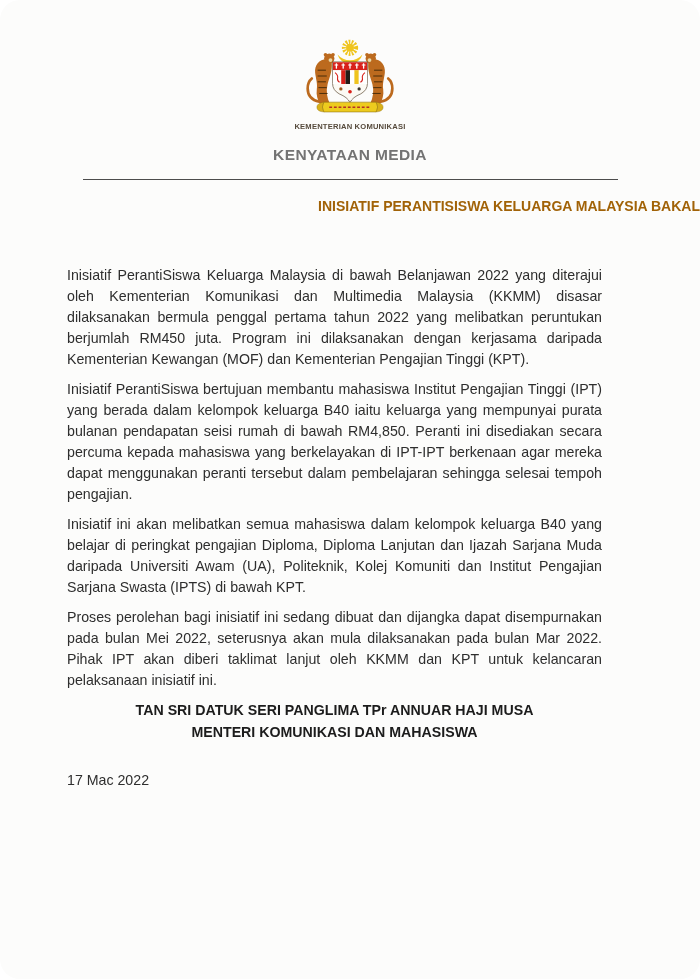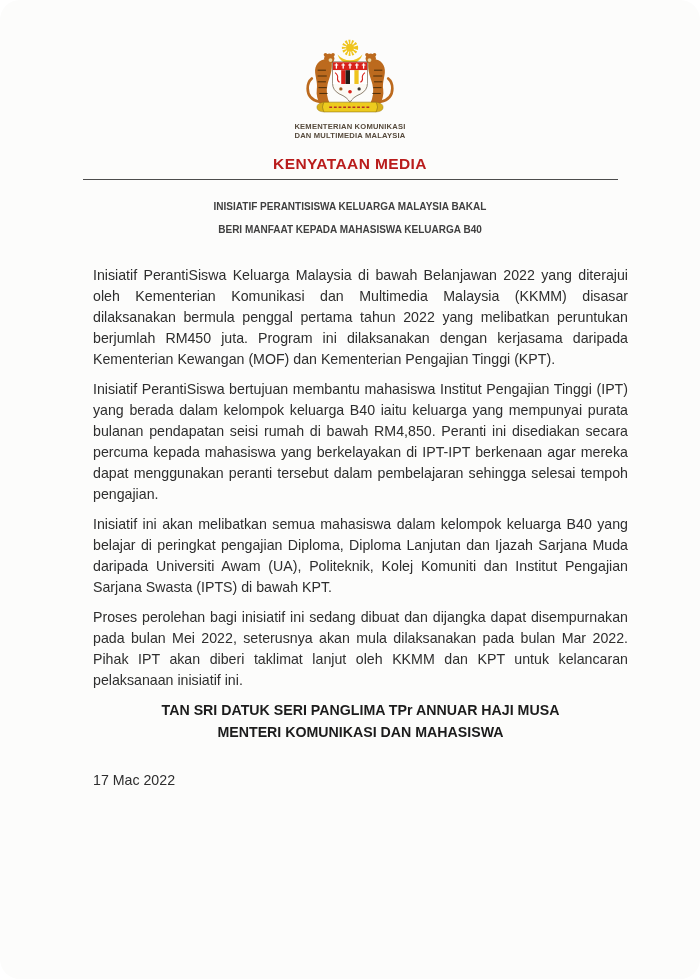--- a/index.html
+++ b/index.html
@@ -19,34 +19,34 @@
   .crest { display:block; margin:0 auto; }
   .ministry {
     margin-top:2px;
     font-size:7.6px; line-height:9.2px;
     font-weight:600; letter-spacing:0.2px;
     color:#564a3c;
   }
   .doc-kind {
     margin-top:15px;
     font-size:15.5px; font-weight:700; letter-spacing:0.4px;
-    color:#b91c1c;
+    color:#737373;
   }
   .rule {
     position:absolute; top:179px; left:83px; width:535px;
     border:none; border-top:1.3px solid #4c4c4c; margin:0;
   }
   .title {
     position:absolute; top:195px; left:0; width:100%;
-    text-align:center;
-    font-weight:700; font-size:10px; line-height:23px;
-    color:#404040;
+    text-align:right;
+    font-weight:700; font-size:14px; line-height:23px;
+    color:#a16207;
   }
   .content {
-    position:absolute; top:265px; left:93px; width:535px;
+    position:absolute; top:265px; left:67px; width:535px;
     font-size:14.2px; line-height:21px;
     text-align:justify;
   }
   .content p { margin:0 0 9px 0; }
   .signature {
     font-weight:700; line-height:21.8px; text-align:center;
     color:#1c1c1c; margin-top:0;
   }
   .date { margin-top:26px; text-align:left; }
 </style>
@@ -133,31 +133,29 @@
         <g transform="translate(130,0) scale(-1,1)">
           <path d="M34,78.5 C27.5,79 24.8,81.8 25.2,85.2 C25.6,88.4 28.8,90.2 34,90.2 C31.4,86.6 31.4,82 34,78.5 Z" fill="#D9B118" stroke="#8d6f12" stroke-width="0.5"></path>
         </g>
         <path d="M33.5,78.5 H96.5 Q100,84.3 96.5,90.3 H33.5 Q30,84.3 33.5,78.5 Z" stroke="#8d6f12" stroke-width="0.7" fill="#EDCB1E"></path>
         <line x1="40" y1="84.6" x2="90" y2="84.6" stroke="#B43025" stroke-width="2" stroke-dasharray="3.4 2.2"></line>
       </g>
     </svg>
 
     <div class="ministry">
       <div>KEMENTERIAN KOMUNIKASI</div>
-      <div>DAN MULTIMEDIA MALAYSIA</div>
     </div>
 
     <div class="doc-kind">KENYATAAN MEDIA</div>
   </div>
 
   <hr class="rule">
 
   <div class="title">
     <div>INISIATIF PERANTISISWA KELUARGA MALAYSIA BAKAL</div>
-    <div>BERI MANFAAT KEPADA MAHASISWA KELUARGA B40</div>
   </div>
 
   <div class="content">
     <p>Inisiatif PerantiSiswa Keluarga Malaysia di bawah Belanjawan 2022 yang diterajui oleh Kementerian Komunikasi dan Multimedia Malaysia (KKMM) disasar dilaksanakan bermula penggal pertama tahun 2022 yang melibatkan peruntukan berjumlah RM450 juta. Program ini dilaksanakan dengan kerjasama daripada Kementerian Kewangan (MOF) dan Kementerian Pengajian Tinggi (KPT).</p>
     <p>Inisiatif PerantiSiswa bertujuan membantu mahasiswa Institut Pengajian Tinggi (IPT) yang berada dalam kelompok keluarga B40 iaitu keluarga yang mempunyai purata bulanan pendapatan seisi rumah di bawah RM4,850. Peranti ini disediakan secara percuma kepada mahasiswa yang berkelayakan di IPT-IPT berkenaan agar mereka dapat menggunakan peranti tersebut dalam pembelajaran sehingga selesai tempoh pengajian.</p>
     <p>Inisiatif ini akan melibatkan semua mahasiswa dalam kelompok keluarga B40 yang belajar di peringkat pengajian Diploma, Diploma Lanjutan dan Ijazah Sarjana Muda daripada Universiti Awam (UA), Politeknik, Kolej Komuniti dan Institut Pengajian Sarjana Swasta (IPTS) di bawah KPT.</p>
     <p>Proses perolehan bagi inisiatif ini sedang dibuat dan dijangka dapat disempurnakan pada bulan Mei 2022, seterusnya akan mula dilaksanakan pada bulan Mar 2022. Pihak IPT akan diberi taklimat lanjut oleh KKMM dan KPT untuk kelancaran pelaksanaan inisiatif ini.</p>
 
     <div class="signature">
       <div>TAN SRI DATUK SERI PANGLIMA TPr ANNUAR HAJI MUSA</div>

